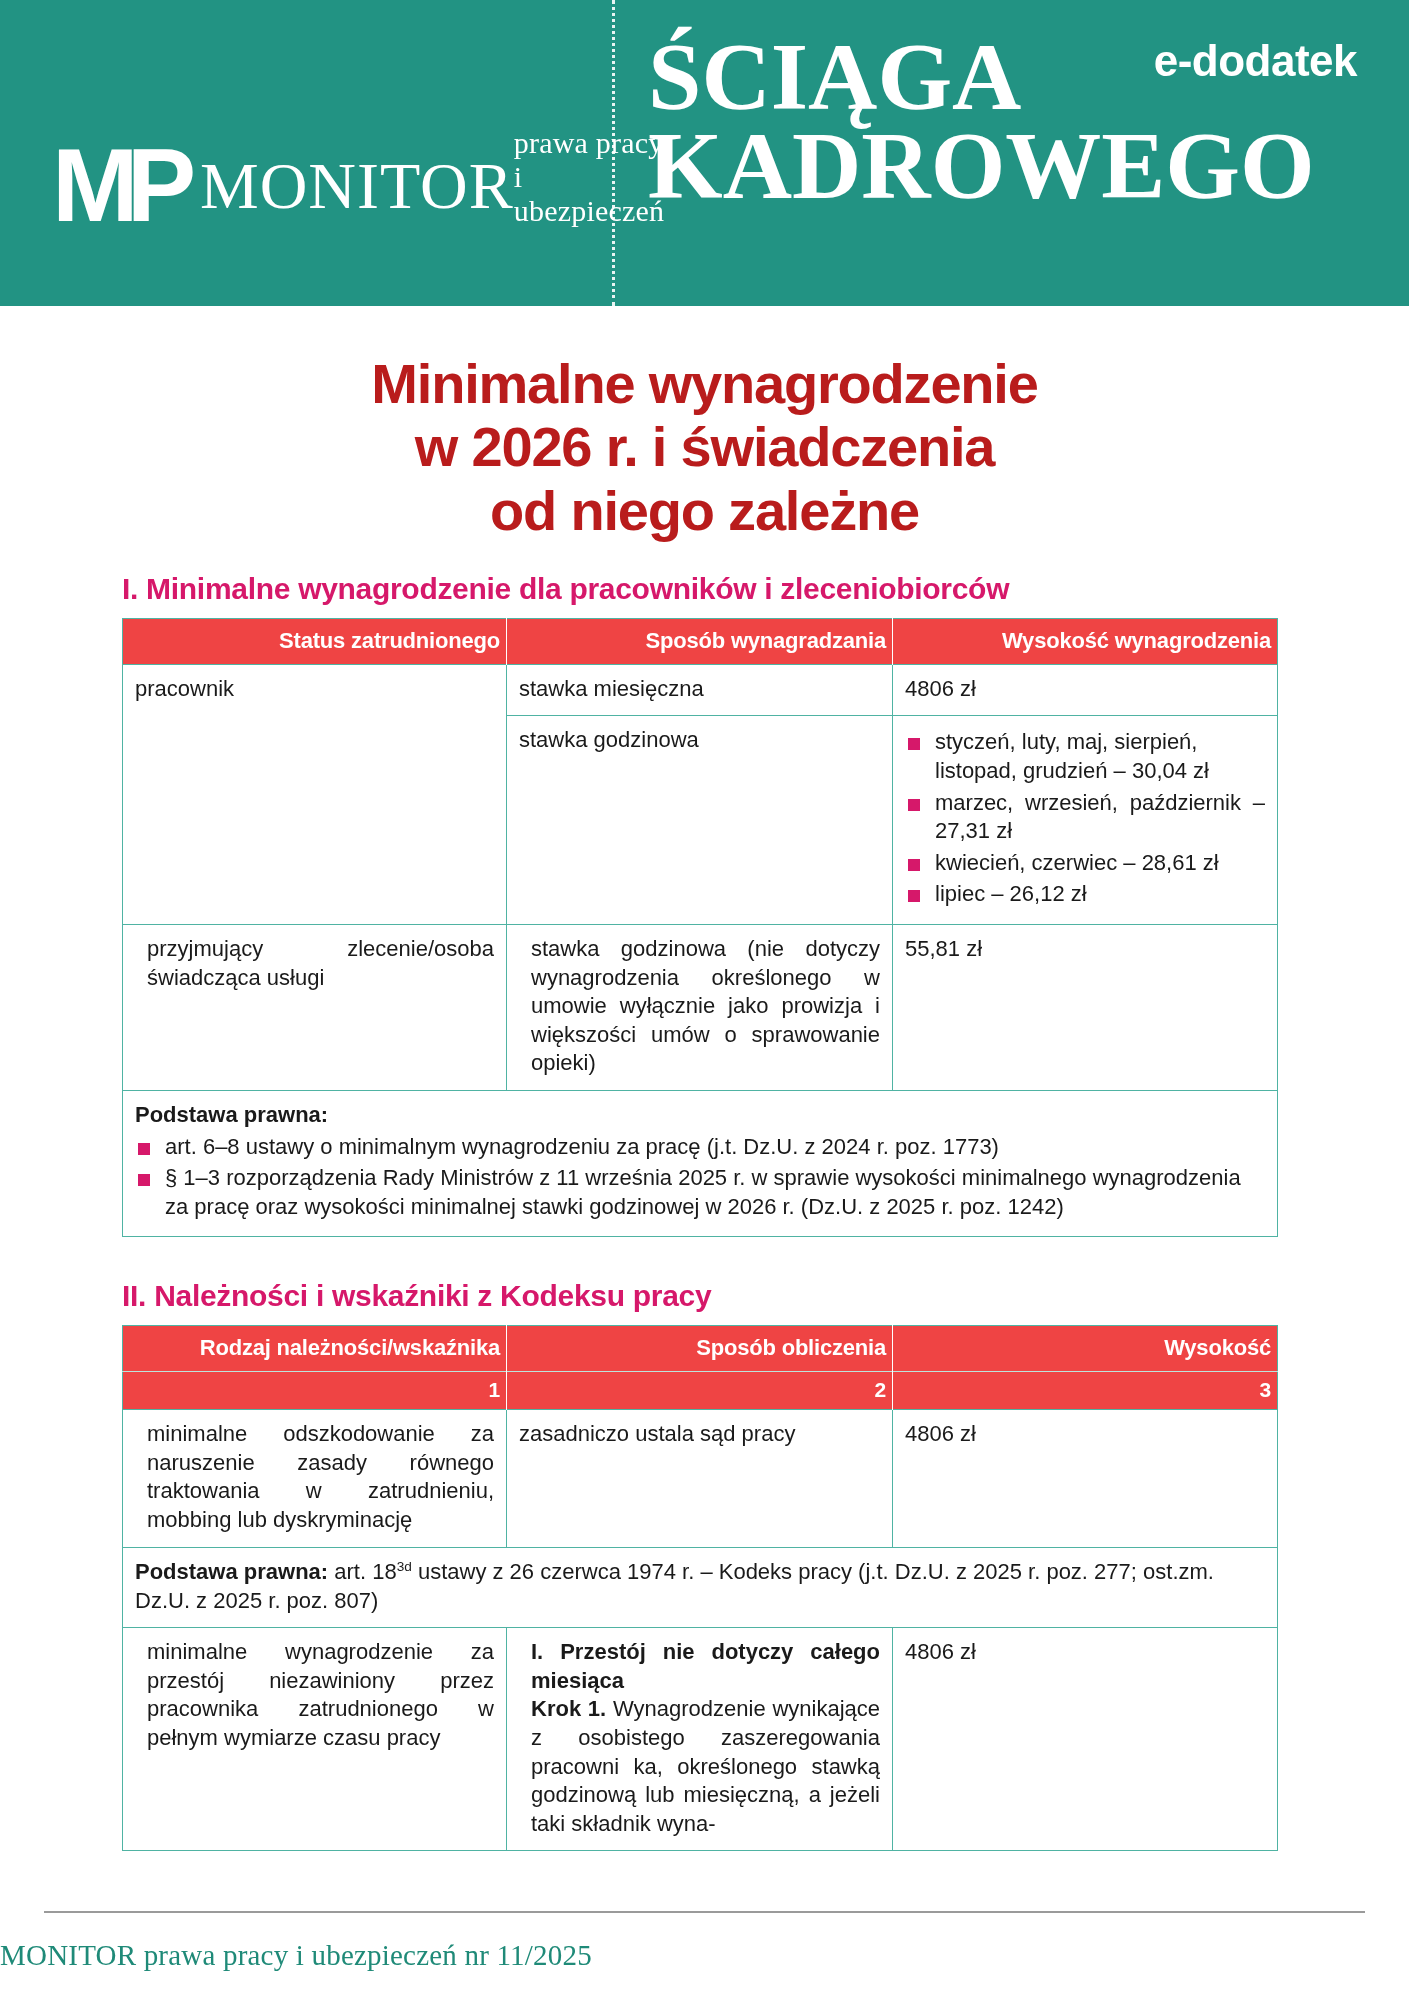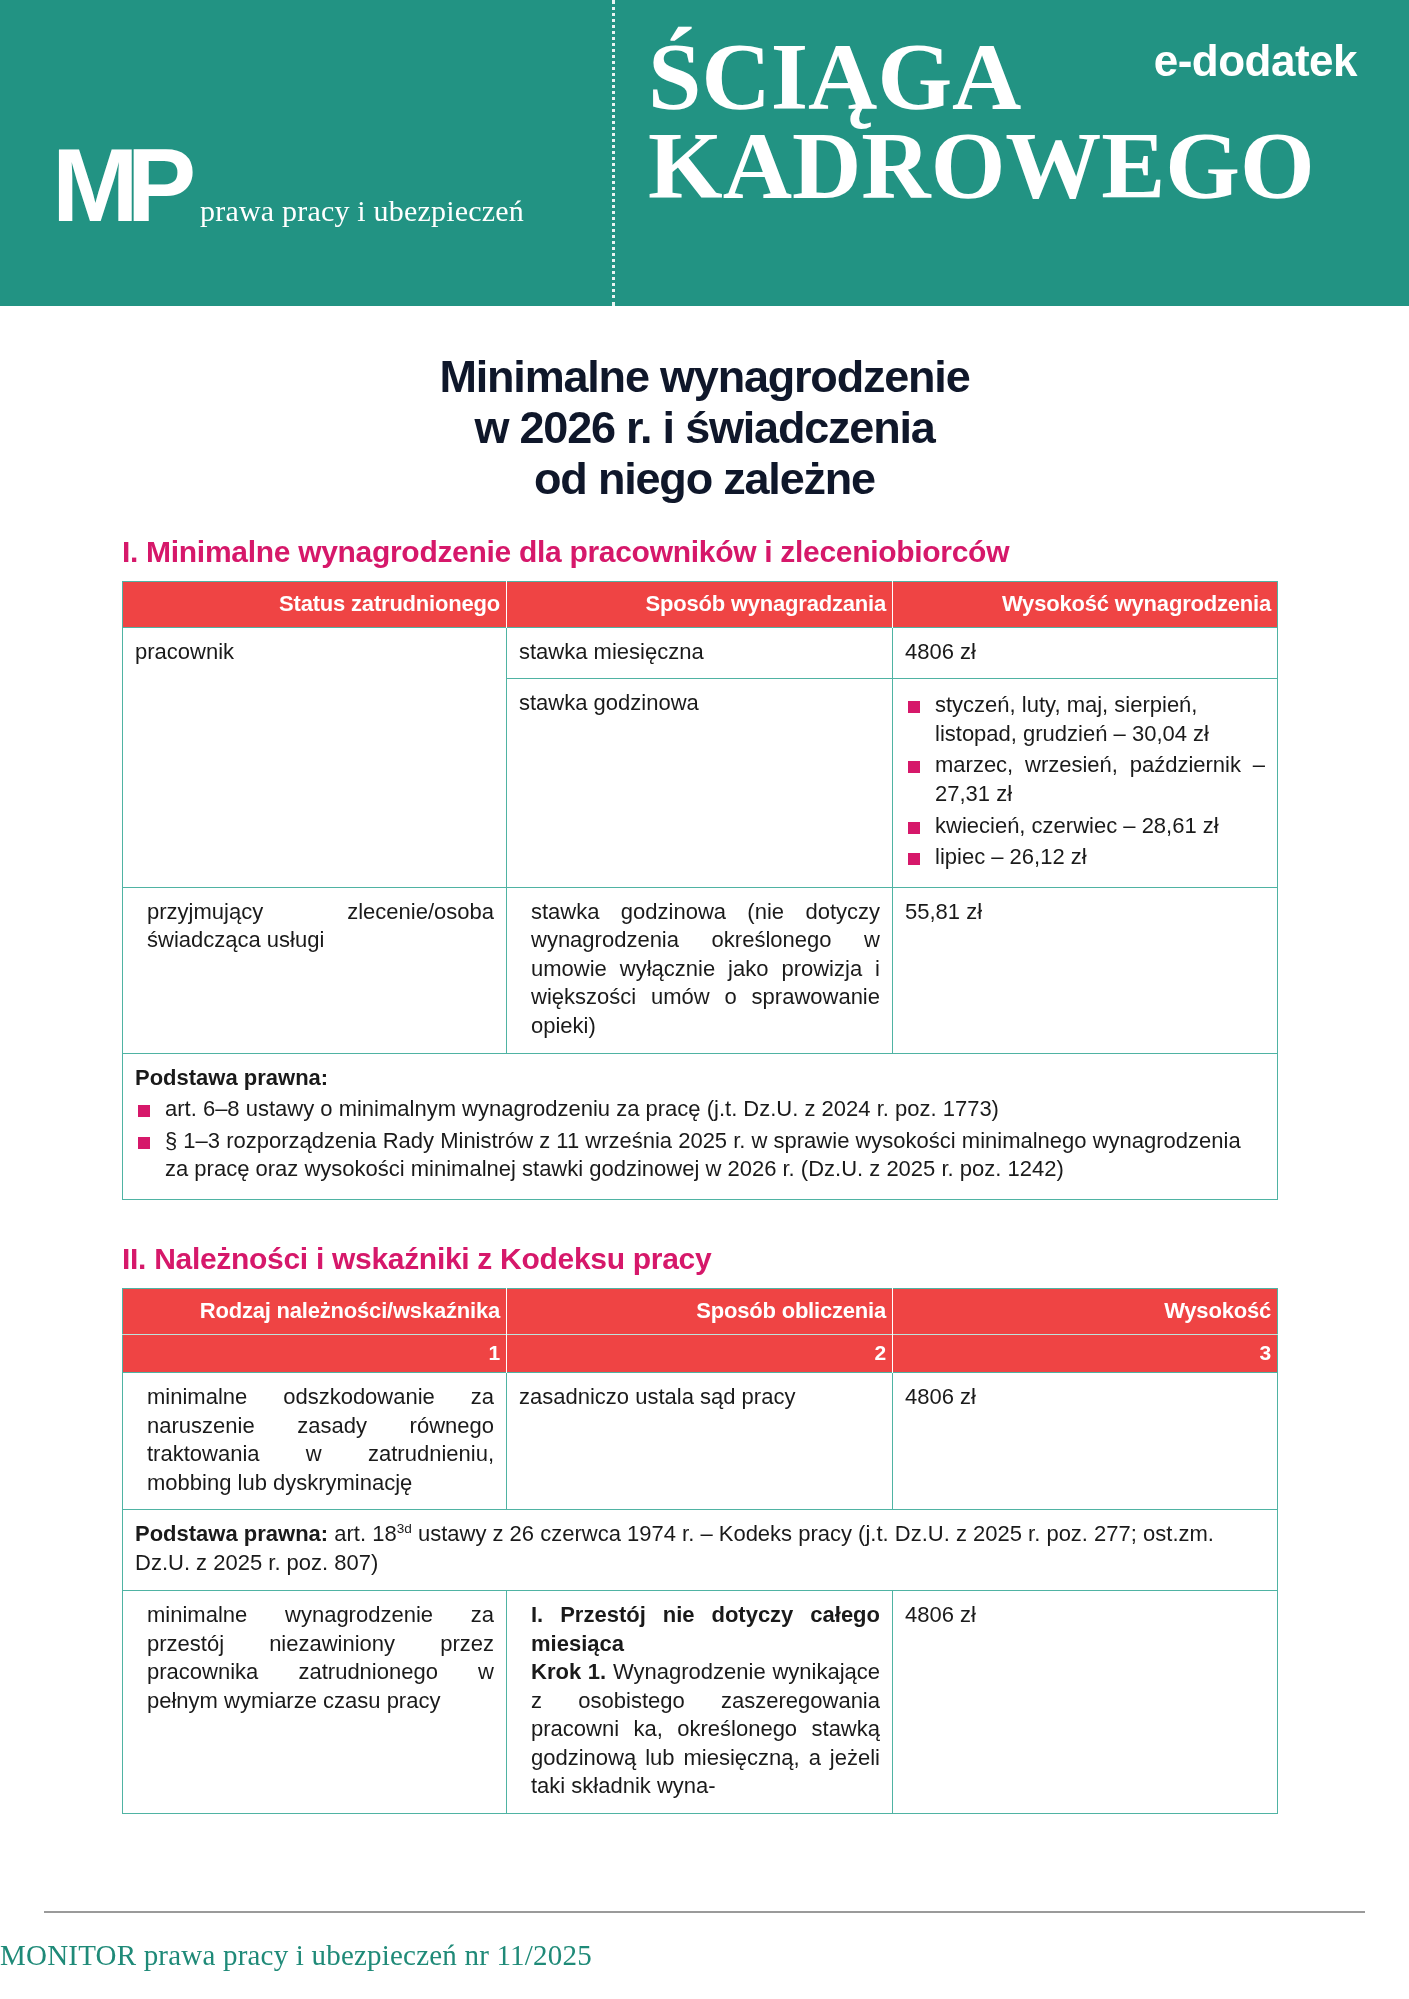--- a/index.html
+++ b/index.html
@@ -90,23 +90,23 @@
     letter-spacing: 0px;
   }
   .sciaga span { display: block; }
 
   
   .page { padding: 0 0 0 0; position: relative; }
 
   .doc-title {
     text-align: center;
     font-weight: bold;
-    font-size: 45px;
+    font-size: 56px;
     line-height: 1.13;
-    color: #0f172a;
+    color: #b91c1c;
     margin: 46px 120px 0 120px;
     letter-spacing: -1.2px;
   }
   .doc-title span { display: block; }
 
   .section-heading {
     color: #d6186a;
     font-weight: bold;
     font-size: 30px;
     letter-spacing: -0.3px;
@@ -207,20 +207,21 @@
   }
 </style>
 </head>
 <body>
 
 <div class="banner">
   <div class="banner-left">
     <div class="logo-wrap">
       <div class="logo-row">
         <span class="logo-mp">MP</span>
+        <span class="logo-monitor">MONITOR</span>
       </div>
       <div class="logo-sub">prawa pracy i ubezpieczeń</div>
     </div>
   </div>
   <div class="banner-divider"></div>
   <div class="banner-right">
     <div class="edodatek">e-dodatek</div>
     <div class="sciaga">
       <span>ŚCIĄGA</span>
       <span>KADROWEGO</span>

